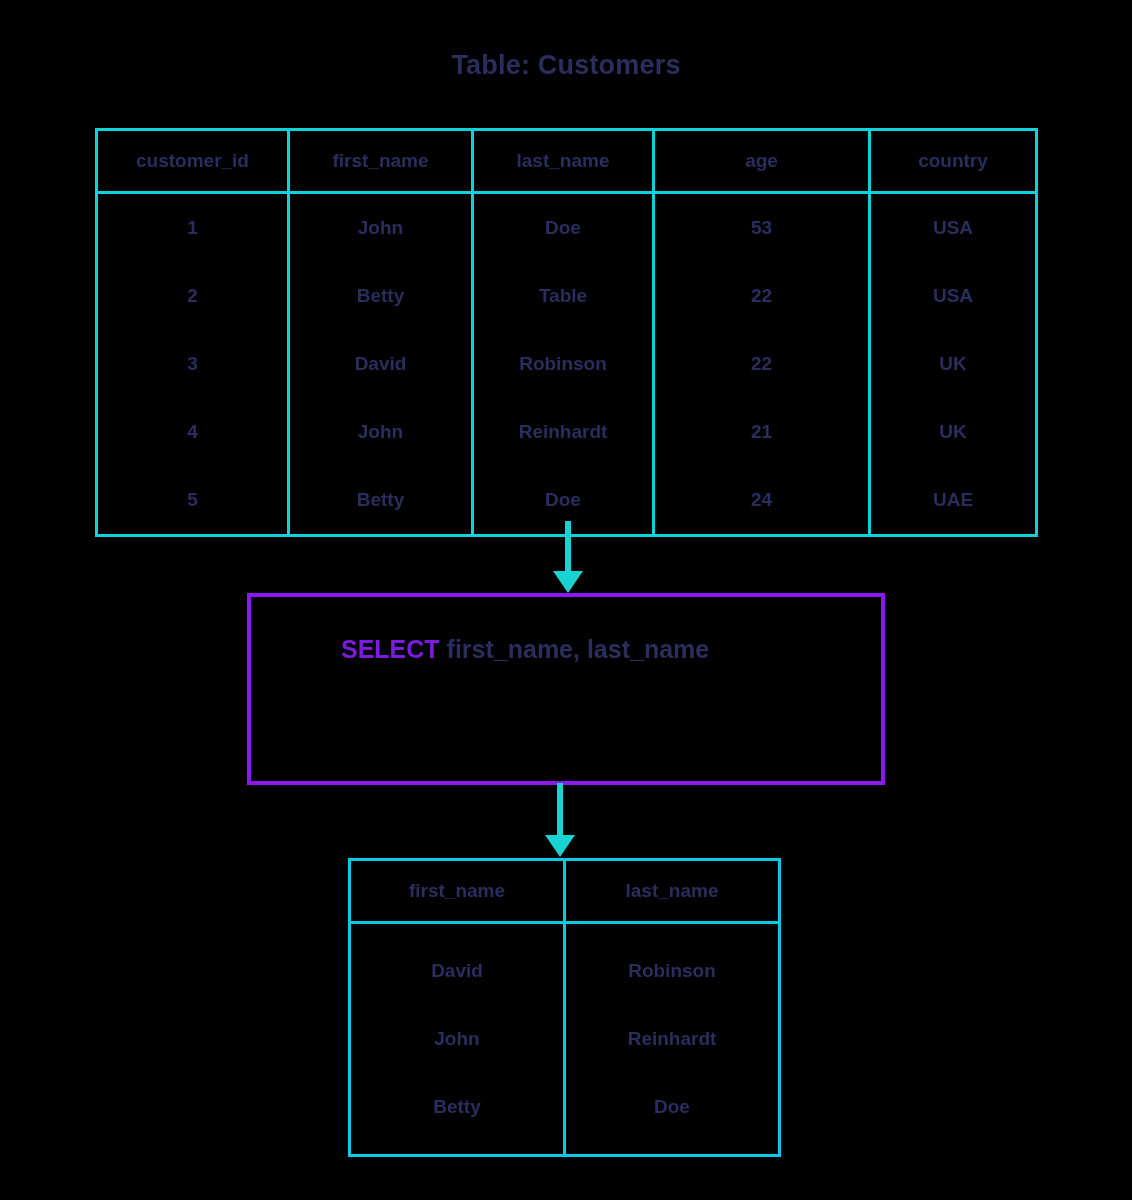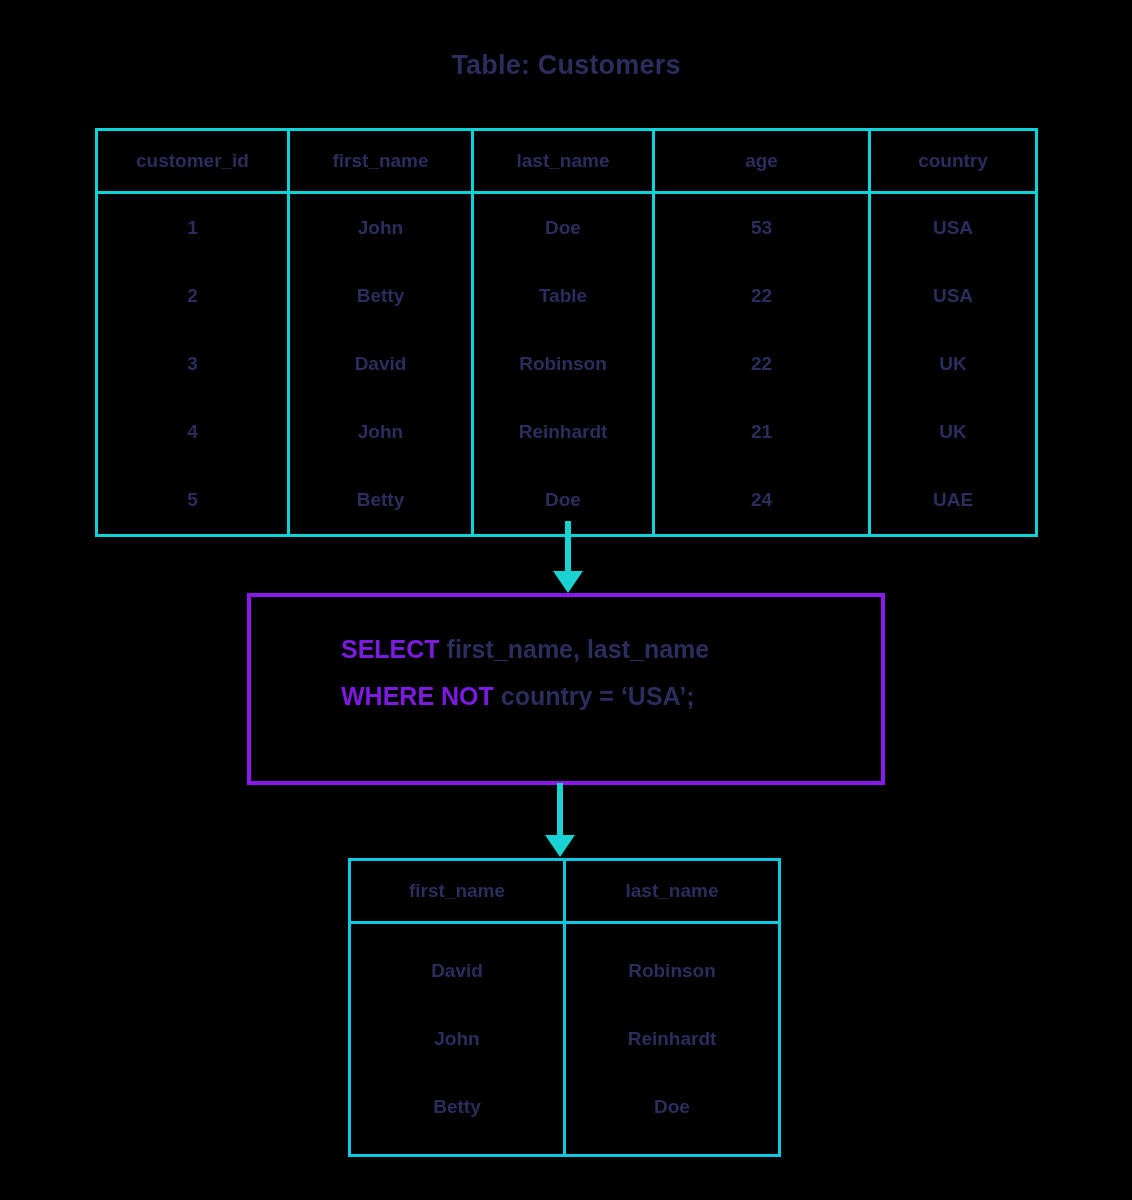--- a/index.html
+++ b/index.html
@@ -222,21 +222,20 @@
 </table>
 
 <div class="arrow" id="arrow-top">
   <div class="shaft"></div>
   <div class="head"></div>
 </div>
 
 <div id="query-box">
   <div id="query-lines">
       <div><span class="kw">SELECT</span><span class="op"> first_name, last_name</span></div>
-      <div><span class="kw">WHERE NOT</span><span class="op"> country = ‘USA’;</span></div>
     </div>
 </div>
 
 <div class="arrow" id="arrow-bottom">
   <div class="shaft"></div>
   <div class="head"></div>
 </div>
 
 <table id="result-table">
   <colgroup>

